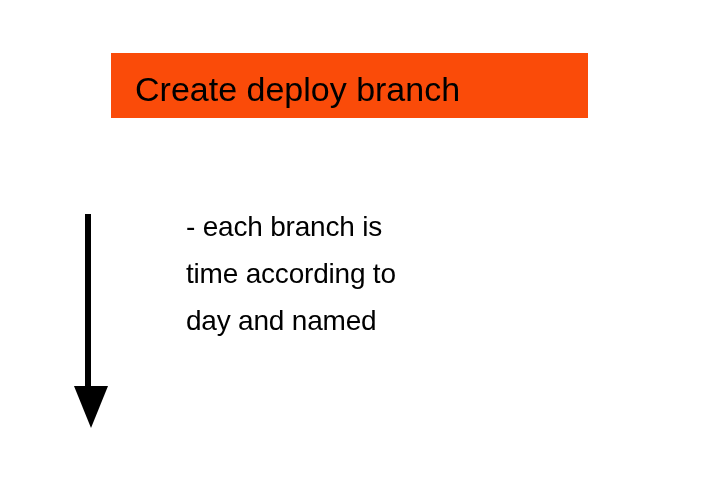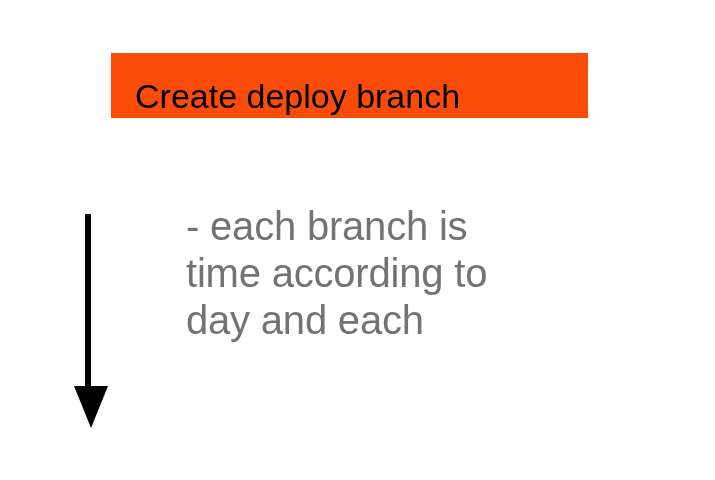--- a/index.html
+++ b/index.html
@@ -23,21 +23,21 @@
     position: absolute;
     left: 111px;
     top: 53px;
     width: 477px;
     height: 65px;
     background: #fa4b09;
   }
   #title-text {
     position: absolute;
     left: 24px;
-    top: 11px;
+    top: 4px;
     height: 50px;
     line-height: 65px;
     font-size: 34px;
     font-weight: 400;
     color: #000000;
     white-space: nowrap;
     letter-spacing: 0px;
   }
   
   #down-arrow {
@@ -48,23 +48,23 @@
     height: 220px;
   }
   
   #body-block {
     position: absolute;
     left: 186px;
     top: 203px;
     width: 400px;
   }
   .body-line {
-    font-size: 40px;
+    font-size: 28px;
     font-weight: 400;
-    color: #737373;
+    color: #000000;
     line-height: 47px;
     white-space: nowrap;
     letter-spacing: -0.2px;
   }
 </style>
 </head>
 <body>
 
 <div id="slide">
 
@@ -75,16 +75,16 @@
   <div id="down-arrow">
     <svg width="42" height="220" viewBox="0 0 42 220" xmlns="http://www.w3.org/2000/svg">
       <rect x="15" y="0" width="6" height="180" fill="#000000"></rect>
       <polygon points="4,172 38,172 21,214" fill="#000000"></polygon>
     </svg>
   </div>
 
   <div id="body-block">
     <div class="body-line">- each branch is</div>
     <div class="body-line">time according to</div>
-    <div class="body-line">day and each</div>
+    <div class="body-line">day and named</div>
   </div>
 
 </div>
 
 </body></html>

